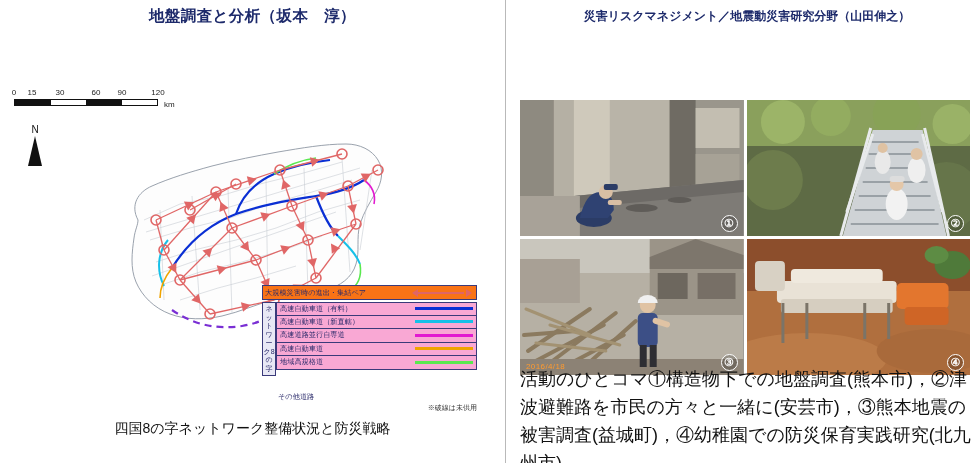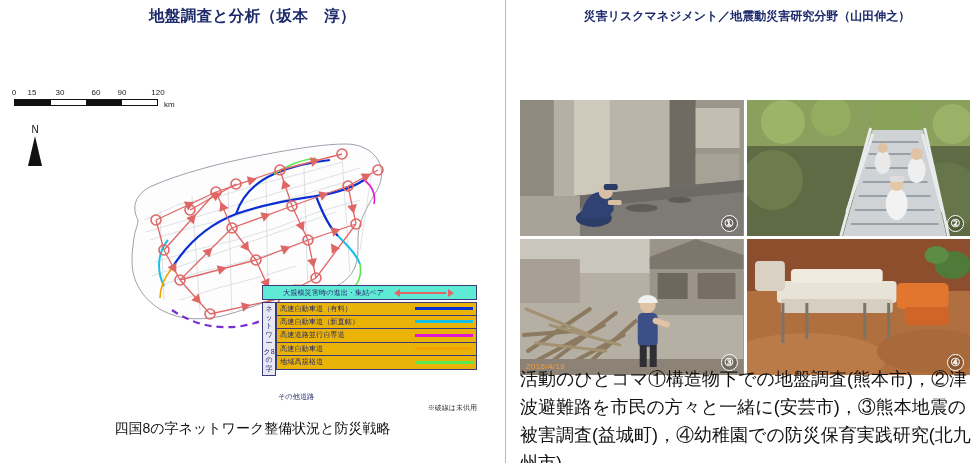--- a/index.html
+++ b/index.html
@@ -75,23 +75,23 @@
   .legend {
     position: absolute;
     left: 262px; top: 285px;
     width: 215px;
     font-size: 7.5px;
     color: #222;
   }
   .legend-top {
     display: flex; align-items: center;
     border: 1px solid #3a3a7a;
-    background: #5eead4;
+    background: #f97316;
     height: 15px;
-    padding: 0 20px;
+    padding: 0 2px;
   }
   .legend-top .lt-text { flex: 1 1 auto; color: #2a2a6a; font-size: 7.2px; }
   .legend-top .lt-sym { width: 62px; height: 10px; position: relative; }
   .legend-top .lt-sym .line {
     position: absolute; left: 4px; right: 10px; top: 4px; height: 2px; background: #e06666;
   }
   .legend-top .lt-sym .ar-l, .legend-top .lt-sym .ar-r {
     position: absolute; top: 1px; width: 0; height: 0;
     border-top: 4px solid transparent; border-bottom: 4px solid transparent;
   }
@@ -108,21 +108,21 @@
     text-align: center;
     line-height: 8.5px;
     padding: 2px 0;
     writing-mode: horizontal-tb;
   }
   .legend-rows { flex: 1 1 auto; }
   .legend-row {
     display: flex; align-items: center;
     border: 1px solid #3a3a7a;
     border-top: none;
-    background: #eab308;
+    background: #f9a8d4;
     height: 13.5px;
     padding: 0 3px;
   }
   .legend-row:first-child { border-top: 1px solid #3a3a7a; }
   .legend-row .lr-text { flex: 1 1 auto; color: #2a2a6a; font-size: 7.2px; }
   .legend-row .lr-sym { width: 58px; height: 3px; }
   .legend-other {
     margin-top: 16px; margin-left: 16px;
     color: #2a2a6a; font-size: 7.2px;
   }

